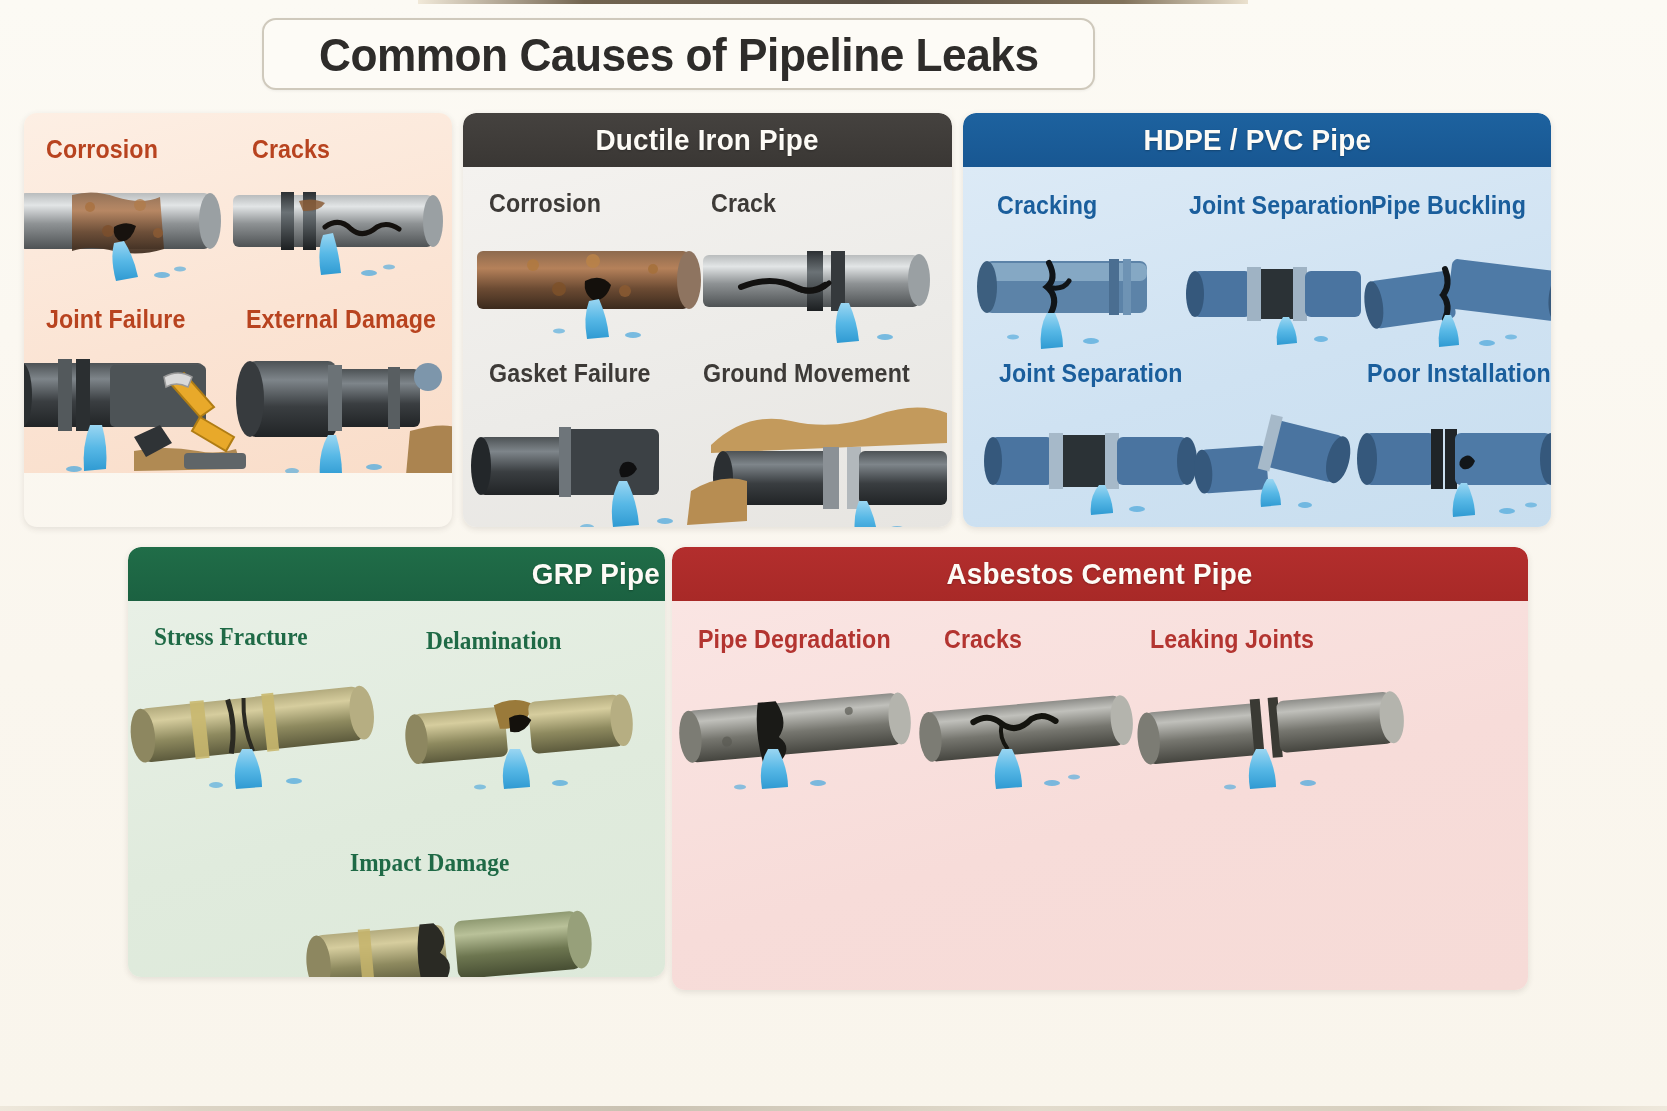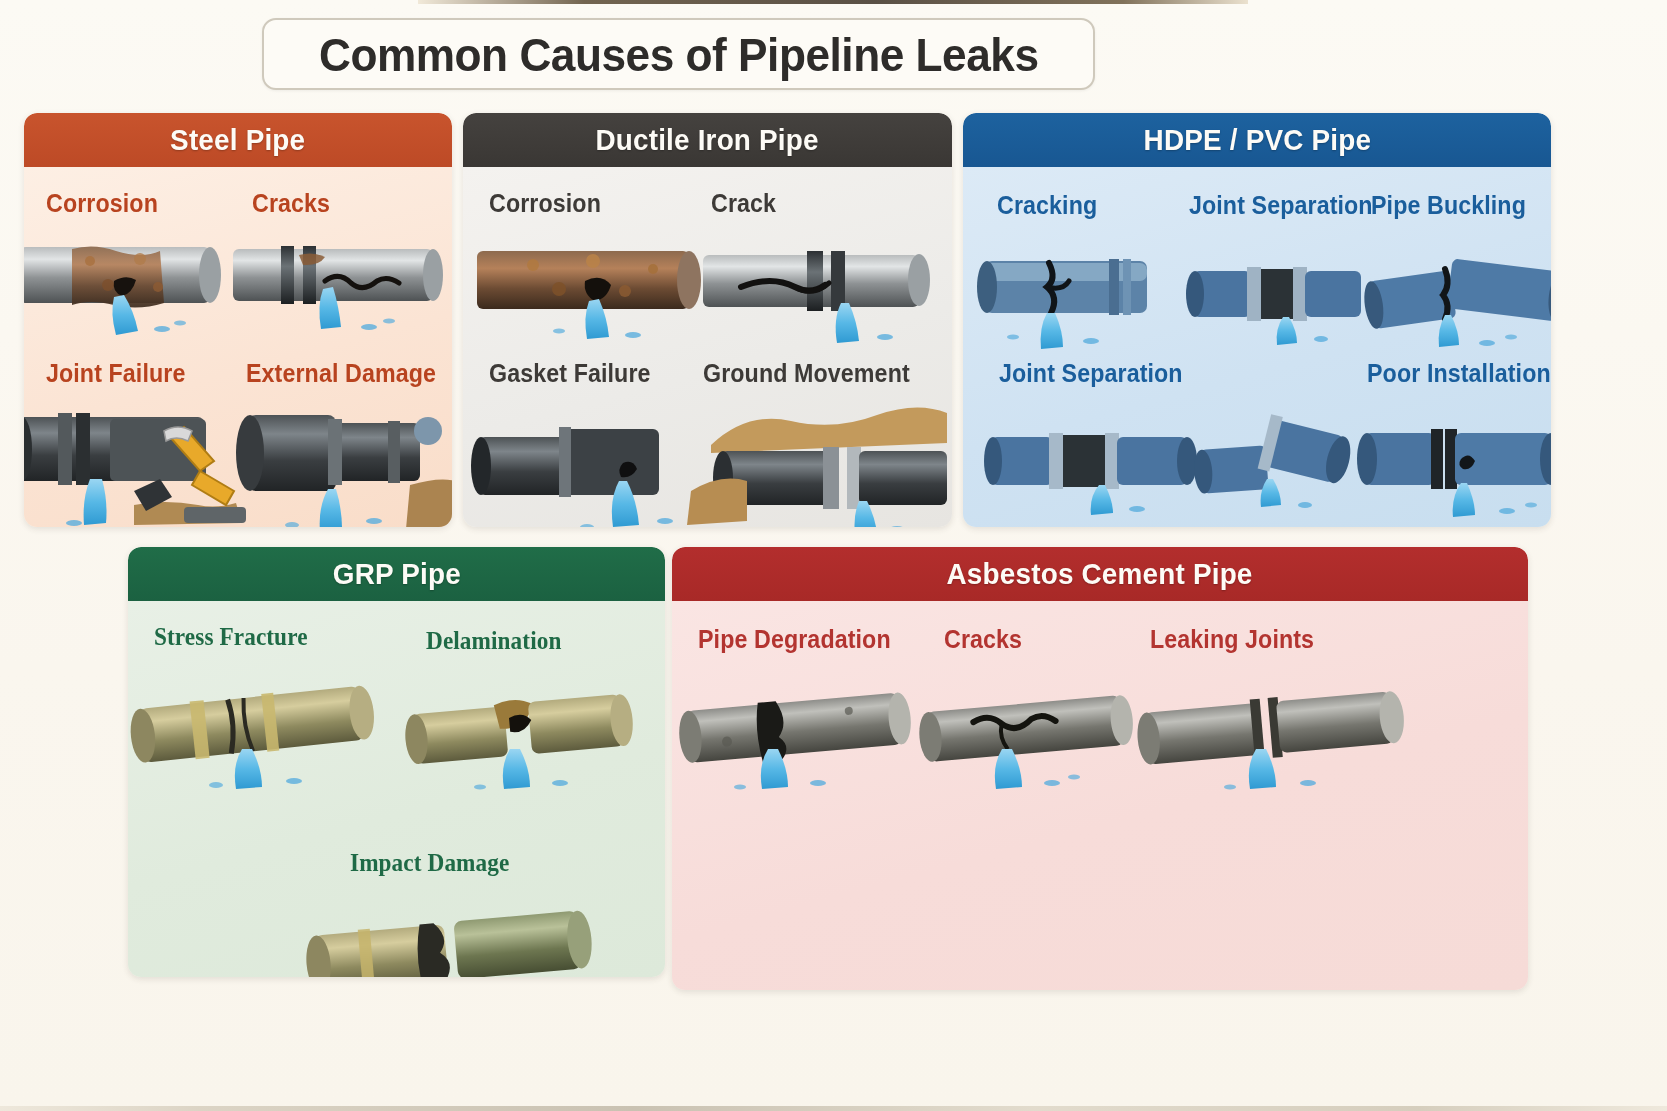--- a/index.html
+++ b/index.html
@@ -97,21 +97,21 @@
   #card-hdpe    { left: 963px; top: 113px; width: 588px; height: 414px; }
   #card-grp     { left: 128px; top: 547px; width: 537px; height: 430px; }
   #card-asbestos{ left: 672px; top: 547px; width: 856px; height: 443px; }
 
   #card-steel   .card-header { background: linear-gradient(180deg,#c8542d,#bd4a26); }
   #card-steel   .card-body   { background: linear-gradient(165deg,#fdefe4 0%,#fbe4d4 55%,#f9ddc9 100%); }
   #card-ductile .card-header { background: linear-gradient(180deg,#45423f,#3a3734); }
   #card-ductile .card-body   { background: linear-gradient(165deg,#f4f2ef 0%,#ecebe8 55%,#e7e5e1 100%); }
   #card-hdpe    .card-header { background: linear-gradient(180deg,#1d629f,#185792); }
   #card-hdpe    .card-body   { background: linear-gradient(165deg,#dceaf6 0%,#cfe2f2 55%,#c8deef 100%); }
-  #card-grp     .card-header { background: linear-gradient(180deg,#206d48,#1b6141); }
+  #card-grp     .card-header { background: linear-gradient(180deg,#206d48,#1b6141); justify-content: flex-end; }
   #card-grp     .card-body   { background: linear-gradient(165deg,#e8f0e6 0%,#e0ebdd 55%,#dde9da 100%); font-family: Liberation Serif, serif; }
   #card-asbestos .card-header{ background: linear-gradient(180deg,#b32e2d,#a82927); align-items: center; }
   #card-asbestos .card-body  { background: linear-gradient(165deg,#fae5e3 0%,#f7dcd9 55%,#f6dbd7 100%); }
 
   
   .lbl-steel    { color: #b8431f; }
   .lbl-ductile  { color: #3d3a37; }
   .lbl-hdpe     { color: #1a5e9c; }
   .lbl-grp      { color: #1f6a46; }
   .lbl-asbestos { color: #b33430; }
@@ -192,23 +192,20 @@
       </linearGradient>
       <linearGradient id="gBand" x1="0" y1="0" x2="0" y2="1">
         <stop offset="0%" stop-color="#2c3033"></stop>
           <stop offset="35%" stop-color="#6b7276"></stop>
         <stop offset="100%" stop-color="#1c1f21"></stop>
       </linearGradient>
     </defs>
   </svg>
 
   <div class="card" id="card-steel">
-    <div class="card-header">
-      <span class="card-header-title">Steel Pipe</span>
-    </div>
     <div class="card-body">
 
       <span class="item-label lbl-steel" style="left:22px; top:22px;">Corrosion</span>
       <span class="item-label lbl-steel" style="left:228px; top:22px;">Cracks</span>
       <span class="item-label lbl-steel" style="left:22px; top:192px;">Joint Failure</span>
       <span class="item-label lbl-steel" style="left:222px; top:192px;">External Damage</span>
 
       <div class="illus" style="left:-12px; top:62px;">
         <svg width="220" height="110" viewBox="0 0 220 110">
           <rect x="8" y="18" width="190" height="56" rx="6" fill="url(#gSteel)"></rect>

